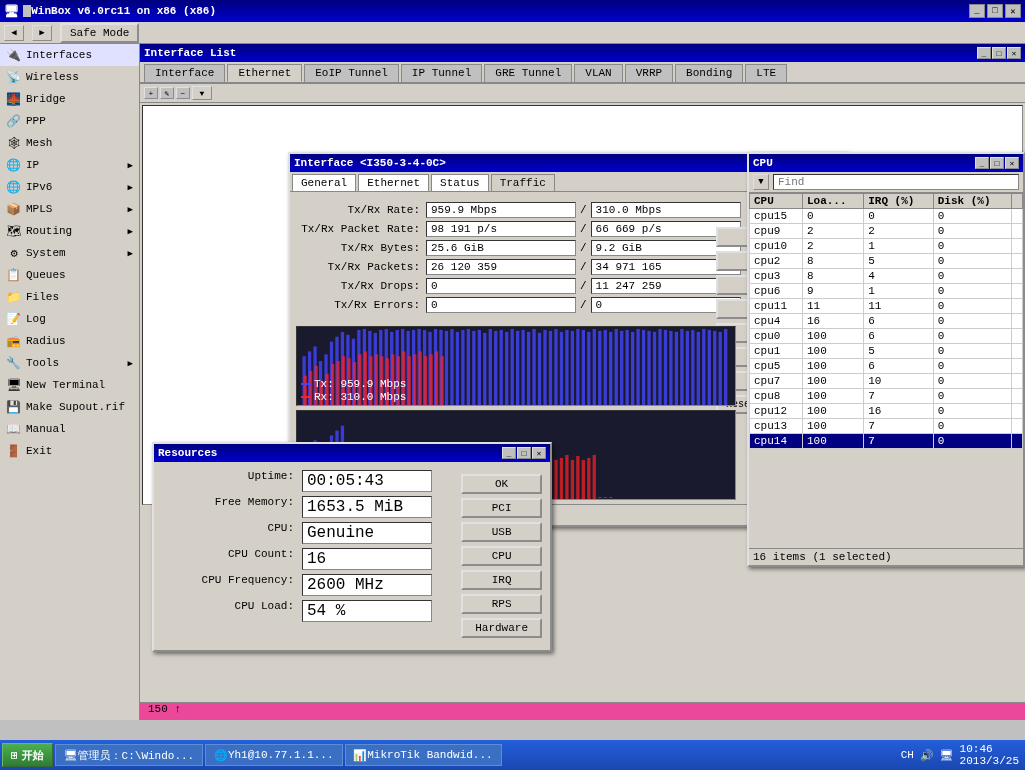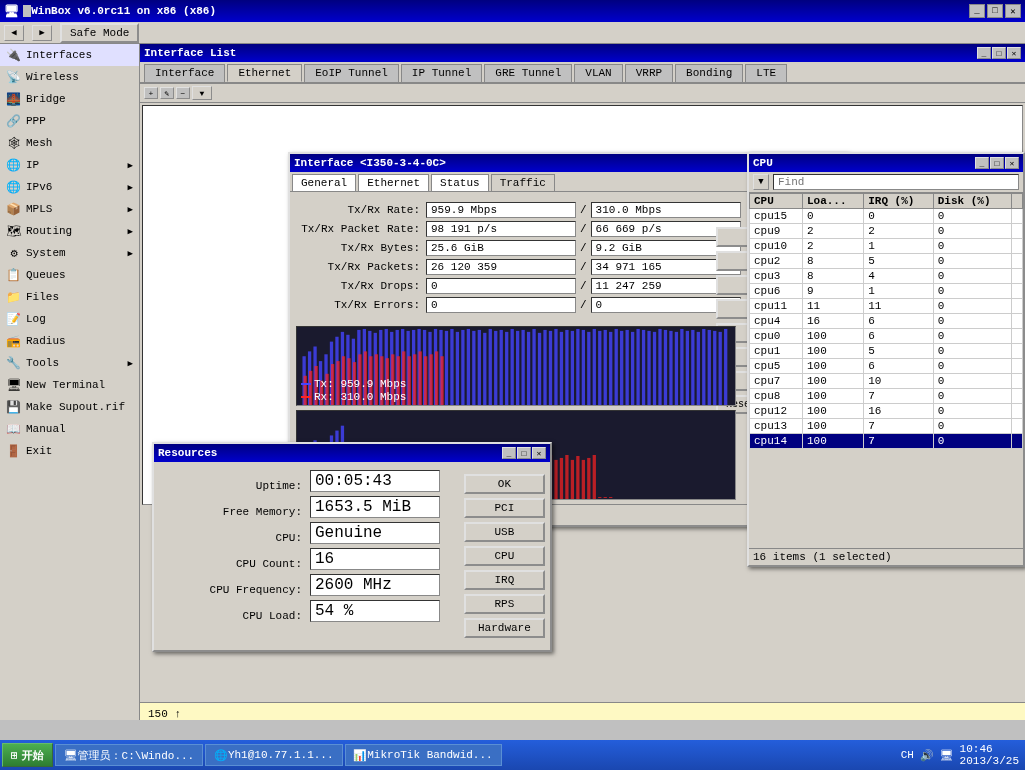--- a/index.html
+++ b/index.html
@@ -76,21 +76,21 @@
     
     
     .cpu-table { width: 100%; border-collapse: collapse; font-size: 11px; }
     .cpu-table th { background: #d4d0c8; border: 1px solid #888; padding: 1px 4px; text-align: left; }
     .cpu-table td { border: 1px solid #ccc; padding: 1px 4px; background: white; }
     .cpu-table tr.selected td { background: #000080; color: white; }
     
     
     .resources-window { position: absolute; top: 510px; left: 160px; width: 410px; z-index: 20; }
     
-    .res-form-row { display: flex; align-items: flex-end; margin-bottom: 4px; padding: 0 16px; }
+    .res-form-row { display: flex; align-items: flex-start; margin-bottom: 4px; padding: 0 8px; }
     .res-label { width: 140px; text-align: right; padding-right: 8px; font-size: 11px; }
     .res-input { background: white; border: 1px inset #888; padding: 1px 4px; font-size: 16px; font-family: 'Courier New', monospace; width: 130px; }
     .res-btn { background: #d4d0c8; border: 2px outset #e0e0e0; padding: 2px 12px; cursor: pointer; font-size: 11px; min-width: 70px; text-align: center; }
     
     
     .taskbar { position: absolute; bottom: 0; left: 0; right: 0; height: 30px; background: linear-gradient(to bottom, #245edb, #1a47b0); display: flex; align-items: center; gap: 2px; padding: 0 2px; }
     .start-btn { background: linear-gradient(to bottom, #4caf50, #2e7d32); color: white; border: 1px outset #66bb6a; padding: 2px 8px; font-size: 11px; font-weight: bold; cursor: pointer; height: 24px; display: flex; align-items: center; gap: 4px; }
     .taskbar-item { background: #3a6fc4; border: 1px solid #5a8fd4; color: white; padding: 2px 8px; font-size: 10px; height: 22px; display: flex; align-items: center; cursor: pointer; max-width: 160px; overflow: hidden; white-space: nowrap; }
     .taskbar-right { margin-left: auto; display: flex; align-items: center; gap: 6px; color: white; font-size: 10px; padding-right: 4px; }
     
@@ -728,21 +728,21 @@
             <button class="res-btn">PCI</button>
             <button class="res-btn">USB</button>
             <button class="res-btn">CPU</button>
             <button class="res-btn">IRQ</button>
             <button class="res-btn">RPS</button>
             <button class="res-btn">Hardware</button>
           </div>
         </div>
       </div>
 
-      <div style="position:absolute; bottom:0; left:0; right:0; height:18px; background:#fef9c3; border-top:1px solid #888; display:flex; align-items:flex-end; padding:0 8px; font-size:11px; z-index:1;margin-top:16px;">
+      <div style="position:absolute; bottom:0; left:0; right:0; height:18px; background:#ec4899; border-top:1px solid #888; display:flex; align-items:flex-start; padding:0 8px; font-size:11px; z-index:1;margin-top:16px;">
         <span style="margin-right:auto;">150 ↑</span>
       </div>
     </div>
   </div>
 
   <div class="taskbar">
     <button class="start-btn">
       <span>⊞</span>
       <span>开始</span>
     </button>

